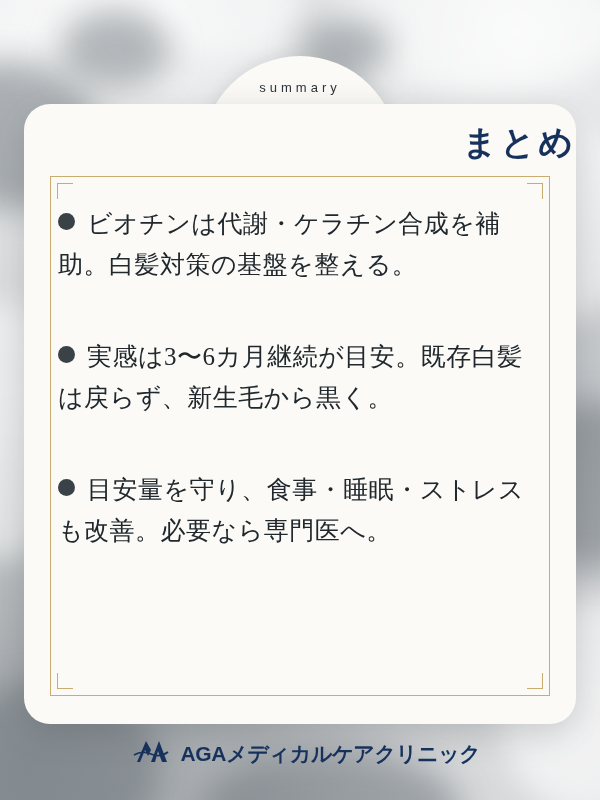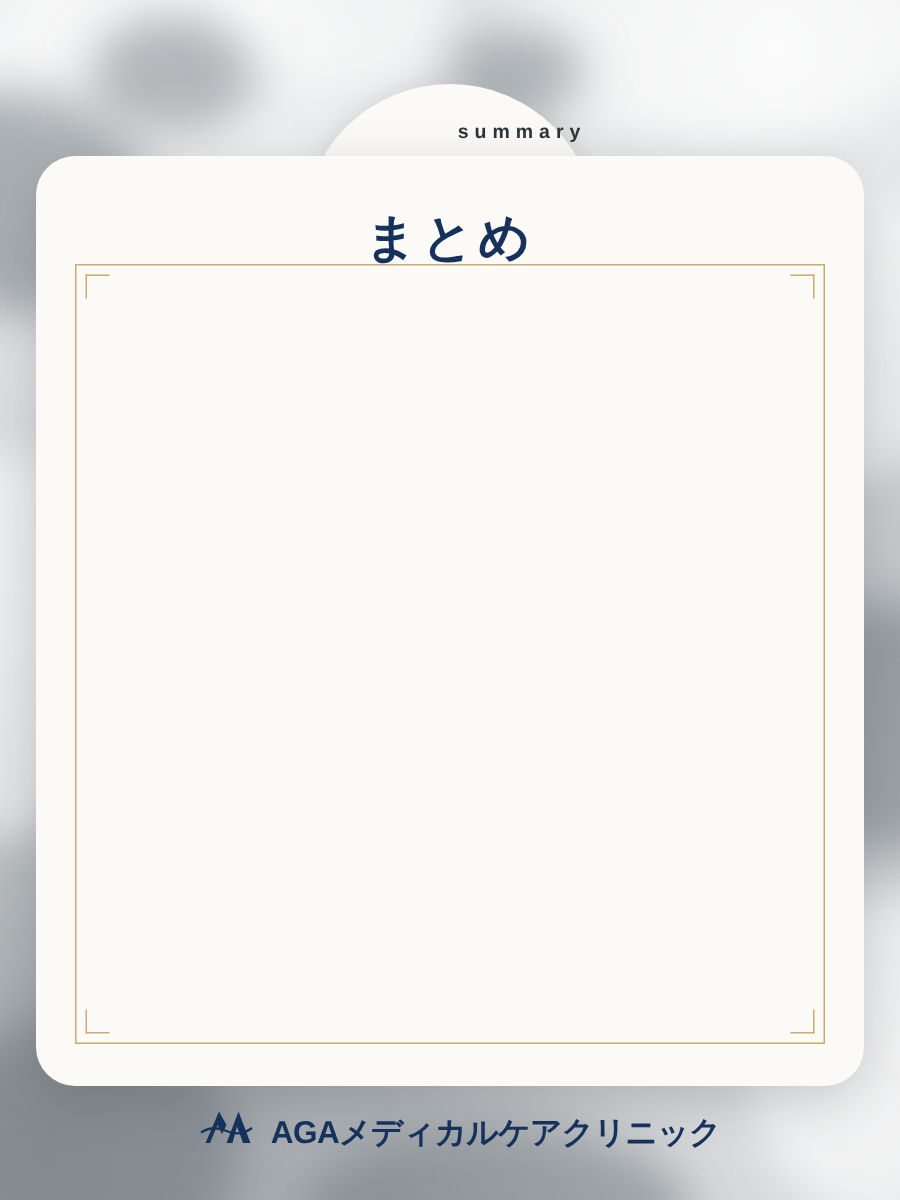--- a/index.html
+++ b/index.html
@@ -68,37 +68,35 @@
   }
   .summary-label {
     position: absolute;
     left: 50%;
     transform: translateX(-50%);
     top: 80px;
     z-index: 4;
     font-size: 13px;
     letter-spacing: 4px;
     color: #2d3438;
-    font-weight: bold;
+    font-weight: normal;
     font-family: "Liberation Sans", sans-serif;
-    margin-left: 48px;
   }
 
   .card-title {
     position: absolute;
     top: 16px;
     left: 0;
     width: 100%;
-    text-align: center;
+    text-align: right;
     font-size: 34px;
     font-weight: bold;
     color: #16325c;
     letter-spacing: 3px;
     font-family: "Liberation Serif", serif;
-    margin-top: 16px;
   }
 
   
   .inner-frame {
     position: absolute;
     left: 26px;
     top: 72px;
     right: 26px;
     bottom: 28px;
     border: 1px solid #c9ad70;
@@ -189,20 +187,31 @@
 <div class="card">
   <div class="card-title">まとめ</div>
 
   <div class="inner-frame">
     <span class="corner tl"></span>
     <span class="corner tr"></span>
     <span class="corner bl"></span>
     <span class="corner br"></span>
   </div>
 
+  <div class="bullets">
+    <p class="bullet-item">
+      <span class="dot"></span><span>ビオチンは代謝・ケラチン合成を補助。白髪対策の基盤を整える。</span>
+    </p>
+    <p class="bullet-item">
+      <span class="dot"></span><span>実感は3〜6カ月継続が目安。既存白髪は戻らず、新生毛から黒く。</span>
+    </p>
+    <p class="bullet-item">
+      <span class="dot"></span><span>目安量を守り、食事・睡眠・ストレスも改善。必要なら専門医へ。</span>
+    </p>
+  </div>
 </div>
 
 <div class="footer">
   <span class="logo-mark">
     <svg width="40" height="28" viewBox="0 0 40 28">
       <path d="M6 24 L15 3 L20 12 L17 18 L14 12 L9 24 Z" fill="#16325c"></path>
       <path d="M20 24 L28 3 L36 24 L31 24 L27 13 L24 24 Z" fill="#16325c"></path>
       <path d="M3 17 Q11 12 20 16 Q29 20 37 14" stroke="#16325c" stroke-width="1.6" fill="none"></path>
     </svg>
   </span>

